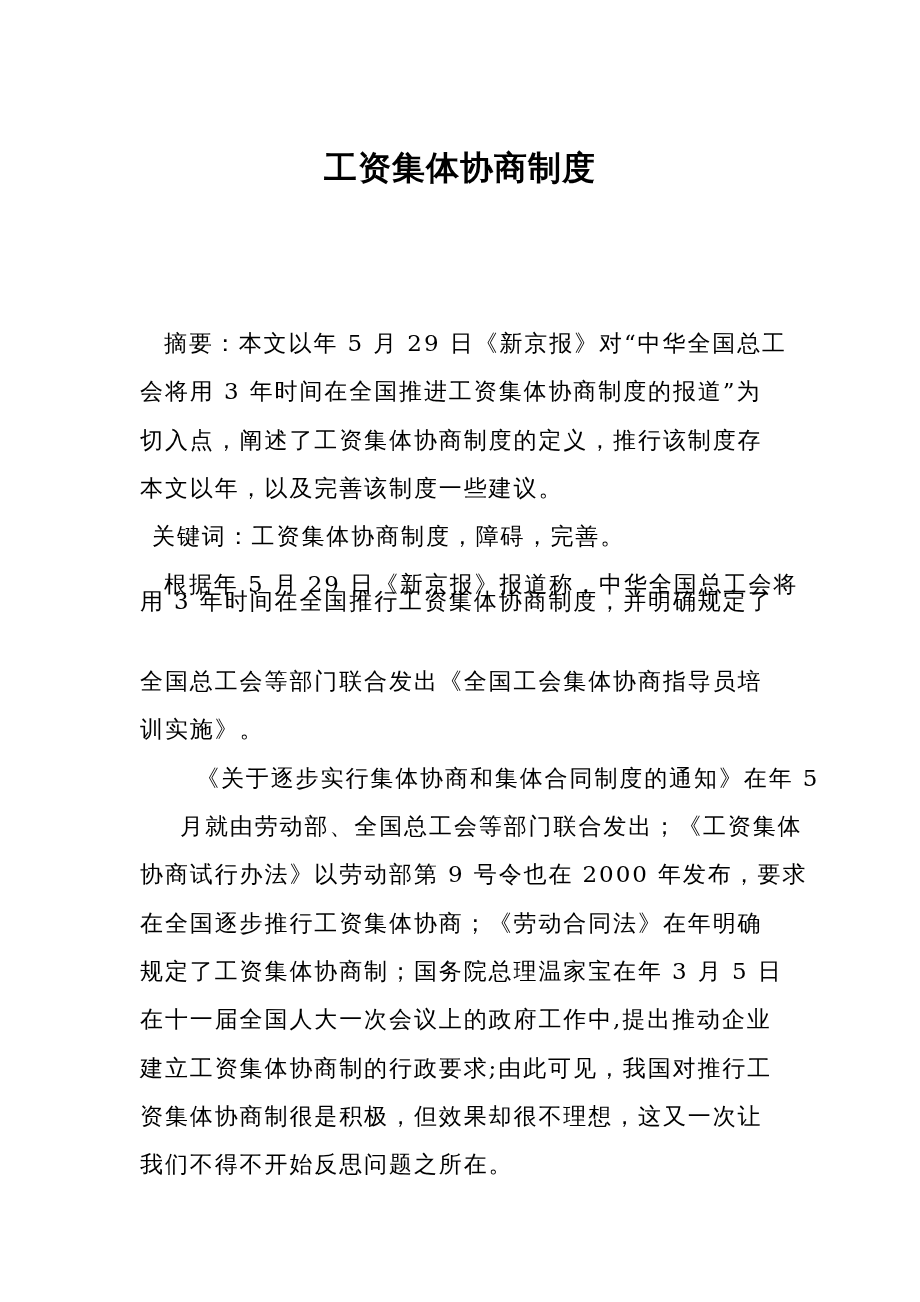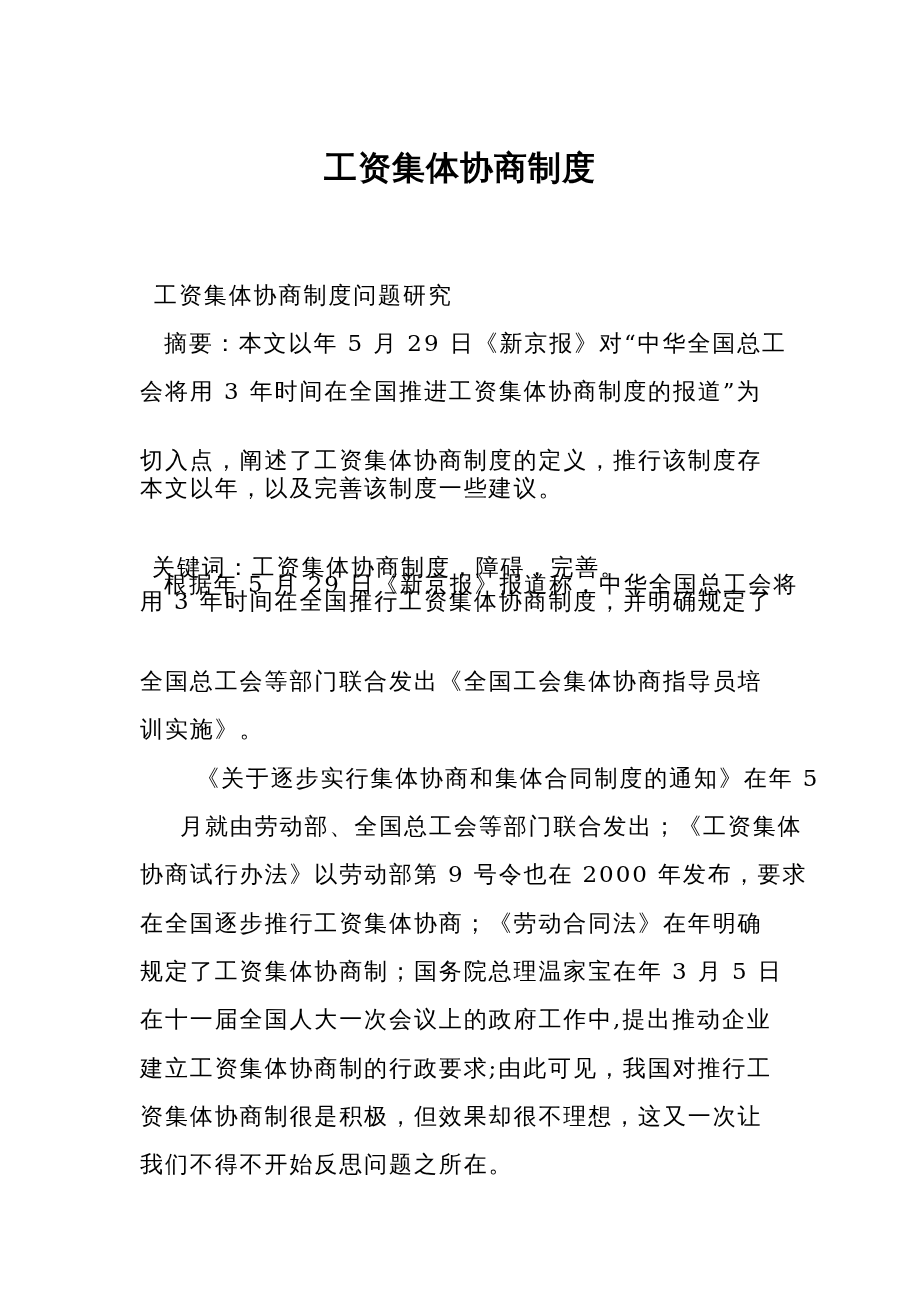--- a/index.html
+++ b/index.html
@@ -43,31 +43,30 @@
     }
   </style>
 </head>
 <body>
 
 <div class="page">
 
   <div class="title">工资集体协商制度</div>
 
 
-  <div class="line" style="left:154px; top:279px;">工资集体协商制度问题研究</div>
 
   <div>
     <div class="line" style="left:164px; top:327px;">摘要：本文以年 5 月 29 日《新京报》对“中华全国总工</div>
     <div class="line" style="left:140px; top:375px;">会将用 3 年时间在全国推进工资集体协商制度的报道”为</div>
-    <div class="line" style="left:140px; top:444px;">切入点，阐述了工资集体协商制度的定义，推行该制度存</div>
+    <div class="line" style="left:140px; top:424px;">切入点，阐述了工资集体协商制度的定义，推行该制度存</div>
     <div class="line" style="left:140px; top:472px;">本文以年，以及完善该制度一些建议。</div>
   </div>
 
   <div>
-    <div class="line" style="left:152px; top:520px;margin-top:31px;">关键词：工资集体协商制度，障碍，完善。</div>
+    <div class="line" style="left:152px; top:520px;">关键词：工资集体协商制度，障碍，完善。</div>
   </div>
 
   <div>
     <div class="line" style="left:164px; top:568px;">根据年 5 月 29 日《新京报》报道称，中华全国总工会将</div>
     <div class="line" style="left:140px; top:585px;">用 3 年时间在全国推行工资集体协商制度，并明确规定了</div>
     <div class="line" style="left:140px; top:665px;">全国总工会等部门联合发出《全国工会集体协商指导员培</div>
     <div class="line" style="left:140px; top:713px;">训实施》。</div>
   </div>
 
   <div>

